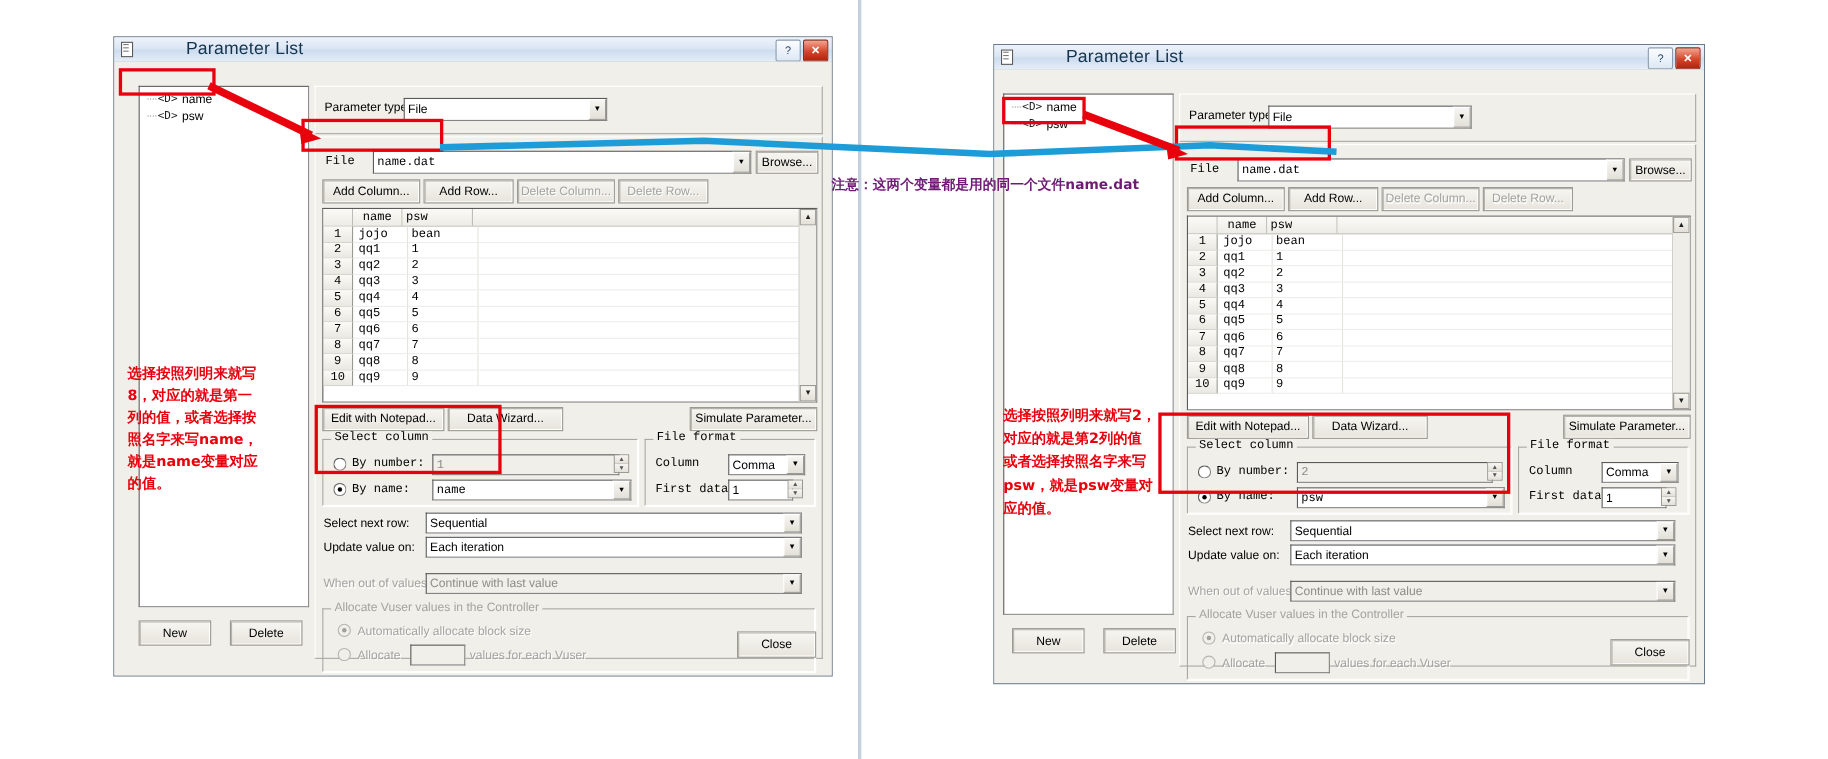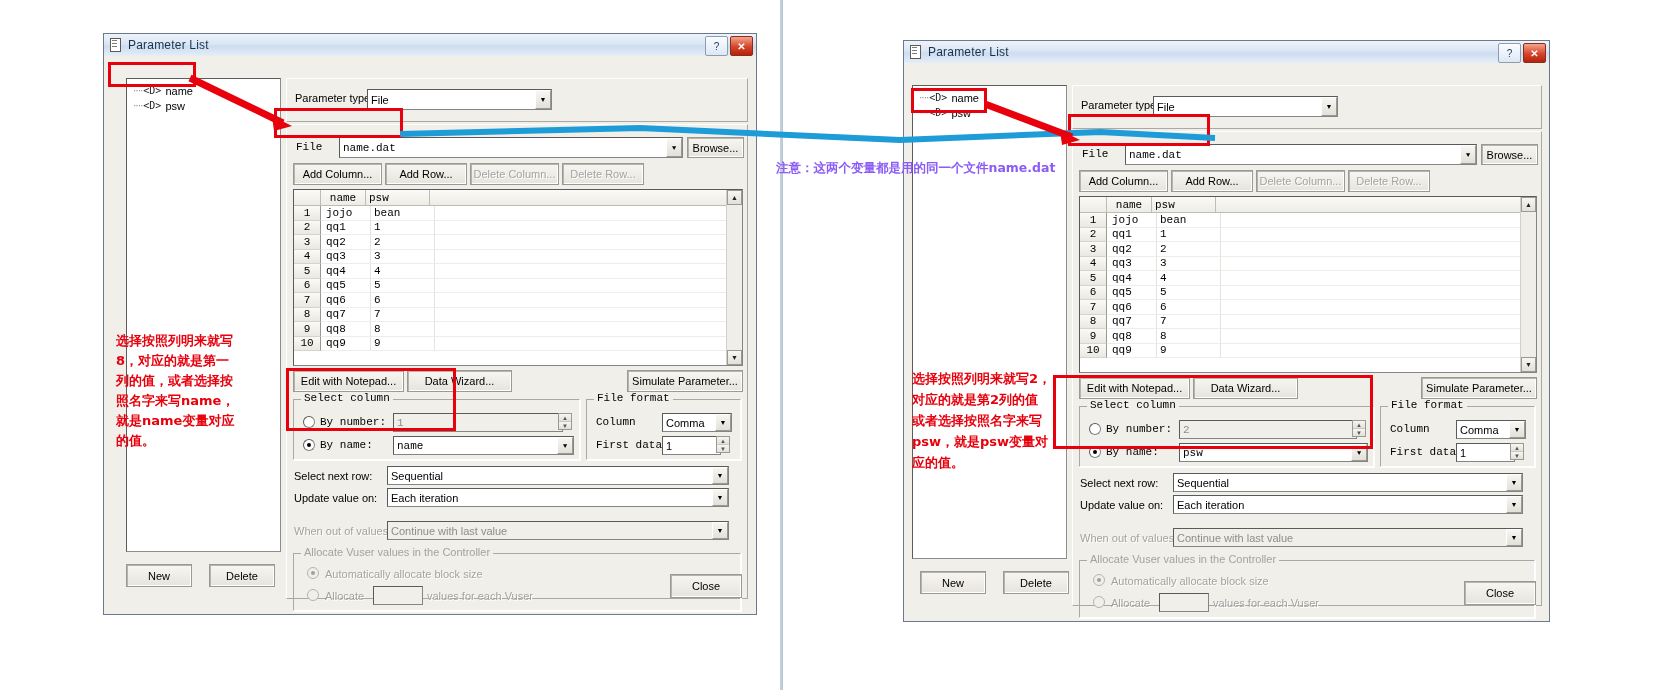--- a/index.html
+++ b/index.html
@@ -15,21 +15,21 @@
   
   .win{position:absolute;background:#f0efe9;border:1px solid #6a7a8c;box-shadow:0 0 0 1px #ffffff inset;}
   .win-title{
     height:22px;background:linear-gradient(to bottom,#eef3fb 0%,#dbe6f4 45%,#cddcef 55%,#e5eef8 100%);
     border-bottom:1px solid #9bb0c7;display:flex;align-items:center;padding:0 3px;position:relative;
   }
   .win-title .ticon{width:13px;height:14px;margin:0 5px 0 3px;position:relative;}
   .win-title .ticon:before{content:"";position:absolute;left:0;top:0;width:9px;height:12px;border:1px solid #5a5a5a;background:#fff;}
   .win-title .ticon:after{content:"";position:absolute;left:2px;top:2px;width:5px;height:1px;
     box-shadow:0 3px 0 0 #7a7a7a,0 6px 0 0 #7a7a7a;background:#7a7a7a;}
-  .win-title .ttext{font-size:12px;color:#16334d;letter-spacing:.2px;}
+  .win-title .ttext{font-size:16px;color:#16334d;letter-spacing:.2px;margin-left:41px;}
   .tbtns{position:absolute;right:3px;top:2px;display:flex;gap:2px;}
   .tbtn{width:21px;height:18px;border:1px solid #8d9db0;border-radius:2px;
     background:linear-gradient(to bottom,#fbfdff,#dde8f5);display:flex;align-items:center;justify-content:center;
     font-size:10px;color:#1b3a5c;}
   .tbtn.close{background:linear-gradient(to bottom,#f4a58e,#d4452a 55%,#b3220c);border-color:#8b2c18;color:#fff;font-weight:bold;font-size:10px;}
 
   .win-body{position:absolute;left:0;right:0;top:22px;bottom:0;background:#f0efe9;}
 
   
   .tree{position:absolute;background:#ffffff;border:1px solid #8d8d8d;border-top-color:#5c5c5c;border-left-color:#5c5c5c;}
@@ -93,21 +93,21 @@
 
   .vscroll{position:absolute;width:15px;background:#f2f1ec;border-left:1px solid #cfcec7;display:flex;flex-direction:column;}
   .vscroll .sb{height:15px;background:linear-gradient(to bottom,#f7f6f2,#e2e0d8);border:1px solid #9a9a93;box-sizing:border-box;
     display:flex;align-items:center;justify-content:center;font-size:7px;color:#222;}
   .vscroll .strack{flex:1;background:#efeee8;}
 
   
   .redbox{position:absolute;border:3px solid #e8000d;box-sizing:border-box;z-index:40;}
   .ann{position:absolute;color:#e8000d;font-weight:bold;font-size:13px;line-height:20px;z-index:41;
     font-family:"DejaVu Sans","Liberation Sans",sans-serif;white-space:pre-line;}
-  .ann.blue{color:#8b5cf6;padding-left:20px;}
+  .ann.blue{color:#701a75;}
   svg.overlay{position:absolute;left:0;top:0;width:1662px;height:690px;z-index:45;pointer-events:none;}
 </style>
 </head>
 <body>
 
 <div class="page-bg-left"></div>
 <div class="pagebar"></div>
 <div class="page-bg-right"></div>
 
 <div class="win" id="win-left" style="left:103px;top:33px;width:652px;height:580px;">

